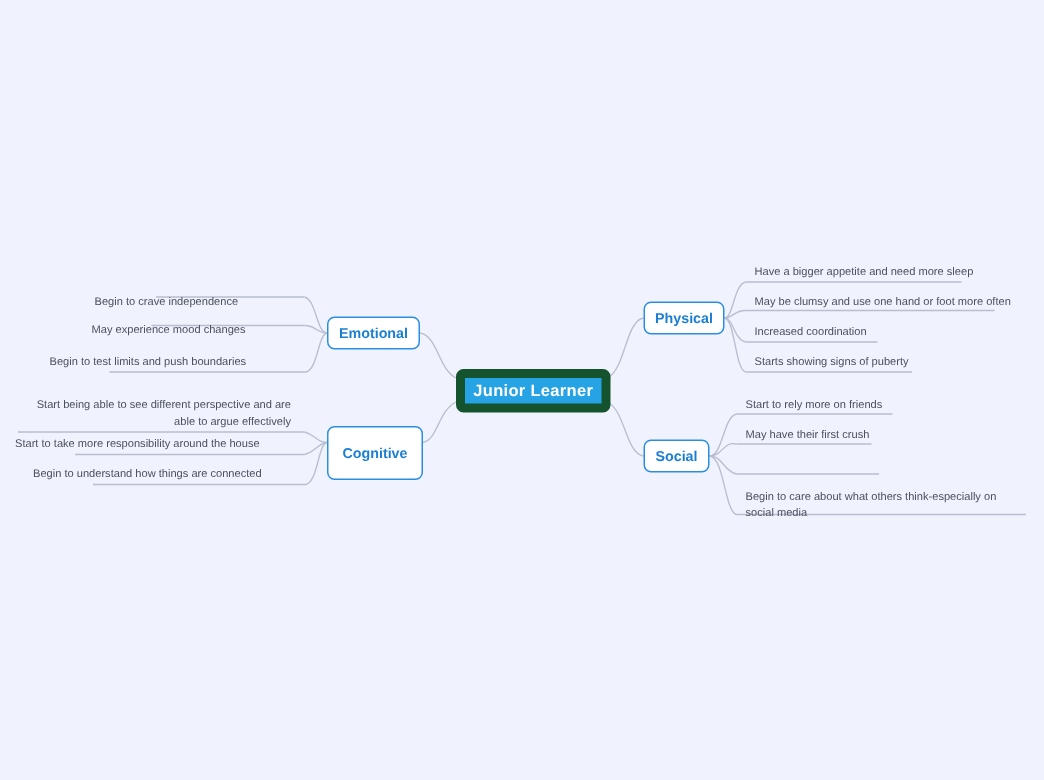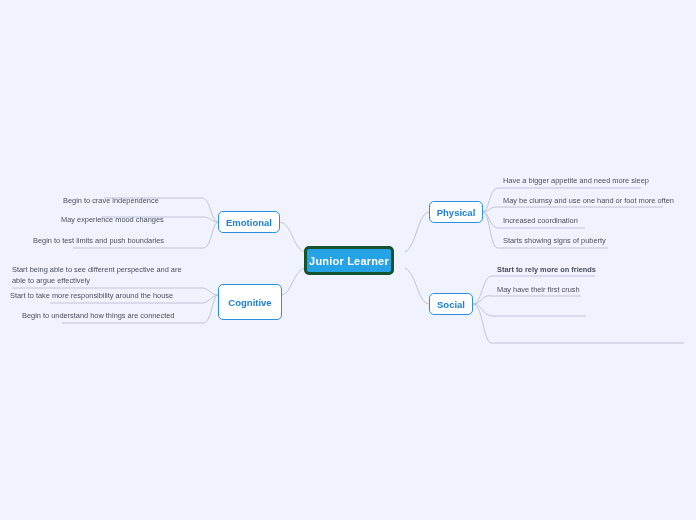--- a/index.html
+++ b/index.html
@@ -28,24 +28,24 @@
     width: 696px;
     height: 520px;
     pointer-events: none;
   }
 
   
   .root-node {
     position: absolute;
     left: 304px;
     top: 246px;
-    width: 90px;
+    width: 103px;
     height: 29px;
     background: #26a3e4;
-    border: 3px solid #14532d;
+    border: 6px solid #14532d;
     border-radius: 5px;
     box-sizing: border-box;
     display: flex;
     align-items: center;
     justify-content: center;
     z-index: 5;
   }
   .root-label {
     color: #ffffff;
     font-size: 11px;
@@ -88,21 +88,21 @@
   }
   .leaf-right {
     text-align: left;
     padding-bottom: 2px;
   }
   .leaf-left {
     text-align: left;
     padding-bottom: 2px;
   }
   .leaf-left-align {
-    text-align: left;
+    text-align: right;
     padding-bottom: 16px;
   }
 </style>
 </head>
 <body>
 
 <div id="mindmap">
 
   <svg id="connectors" viewBox="0 0 696 520" xmlns="http://www.w3.org/2000/svg">
     <g fill="none" stroke="#b9bed0" stroke-width="0.9">
@@ -175,16 +175,17 @@
 
   <div class="leaf leaf-left-align" style="left:12px; top:265px; width:182px;">Start being able to see different perspective and are able to argue effectively</div>
   <div class="leaf leaf-left" style="left:10px; top:291px; width:193px;">Start to take more responsibility around the house</div>
   <div class="leaf leaf-left" style="left:22px; top:311px; width:182px;">Begin to understand how things are connected</div>
 
   <div class="leaf leaf-right" style="left:503px; top:176px; width:150px;">Have a bigger appetite and need more sleep</div>
   <div class="leaf leaf-right" style="left:503px; top:196px; width:172px;">May be clumsy and use one hand or foot more often</div>
   <div class="leaf leaf-right" style="left:503px; top:216px; width:120px;">Increased coordination</div>
   <div class="leaf leaf-right" style="left:503px; top:236px; width:130px;">Starts showing signs of puberty</div>
 
-  <div class="leaf leaf-right" style="left:497px; top:265px; width:130px;font-weight:bold;">Start to rely more on friends</div>
+  <div class="leaf leaf-right" style="left:497px; top:265px; width:130px;">Start to rely more on friends</div>
   <div class="leaf leaf-right" style="left:497px; top:285px; width:120px;">May have their first crush</div>
+  <div class="leaf leaf-right" style="left:497px; top:326px; width:188px;">Begin to care about what others think-especially on social media</div>
 
 </div>
 
 </body></html>

